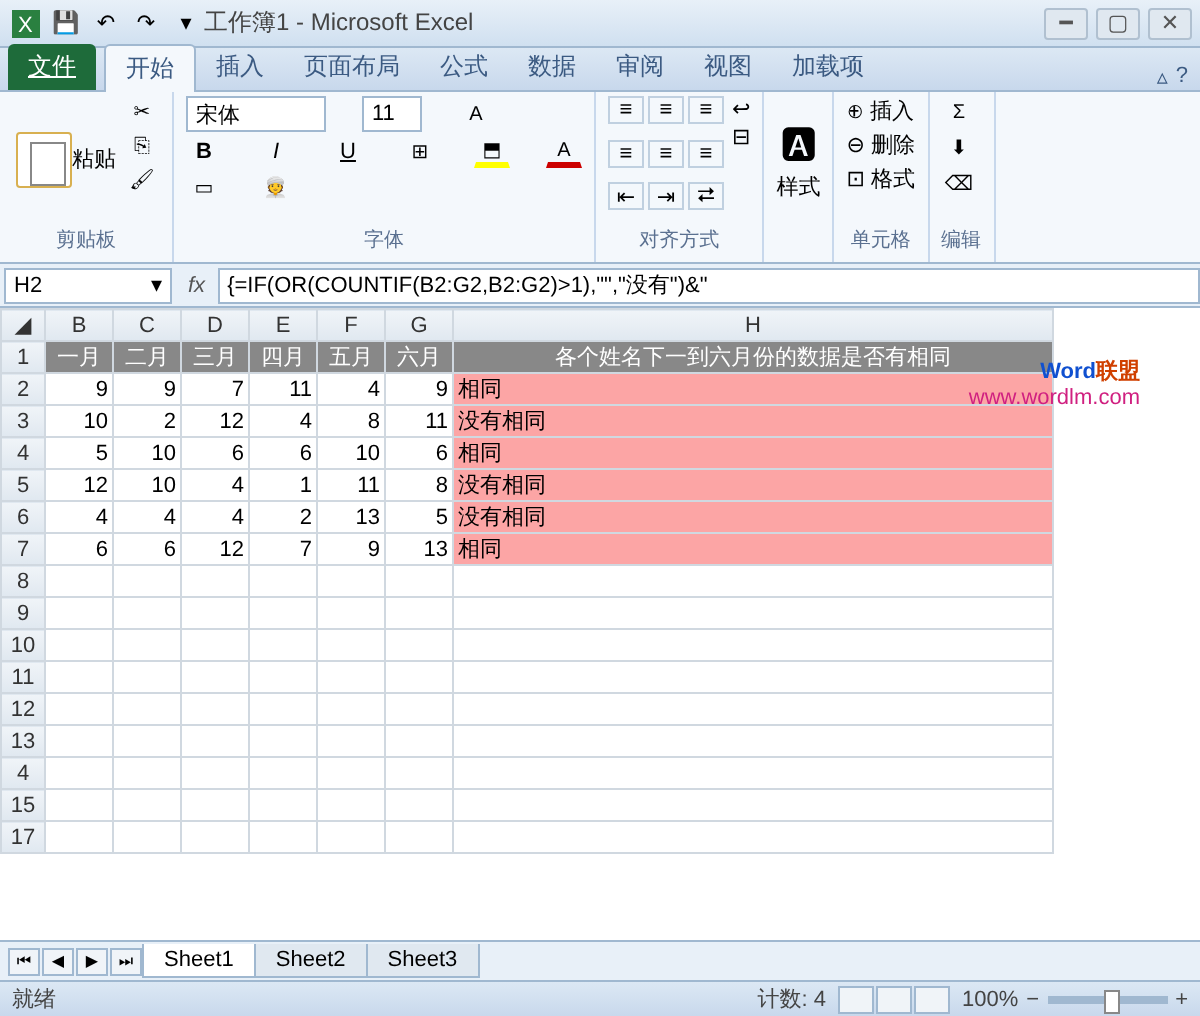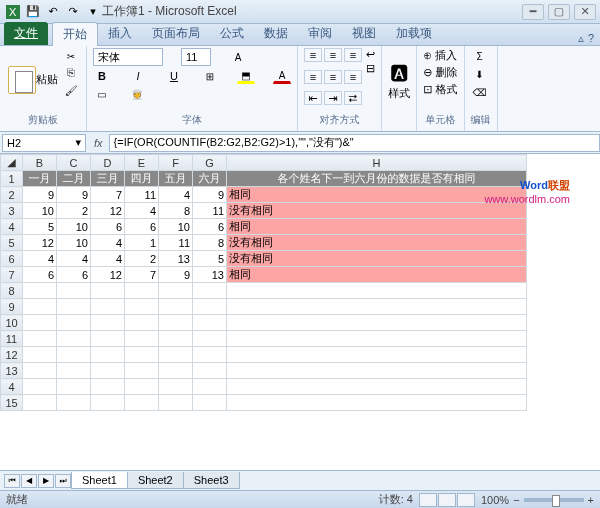--- a/index.html
+++ b/index.html
@@ -365,20 +365,30 @@
         <tr>
           <th class="rowh">15</th>
           <td></td>
           <td></td>
           <td></td>
           <td></td>
           <td></td>
           <td></td>
           <td></td>
         </tr>
+        <tr>
+          <th class="rowh">17</th>
+          <td></td>
+          <td></td>
+          <td></td>
+          <td></td>
+          <td></td>
+          <td></td>
+          <td></td>
+        </tr>
       </tbody>
     </table>
   <div class="watermark">
     <div class="wm1"><span class="bl">Word</span><span>联盟</span></div>
     <div class="wm2">www.wordlm.com</div>
   </div>
 </div>
 
 <div class="sheettabs">
   <div class="navbtn">⏮</div>

